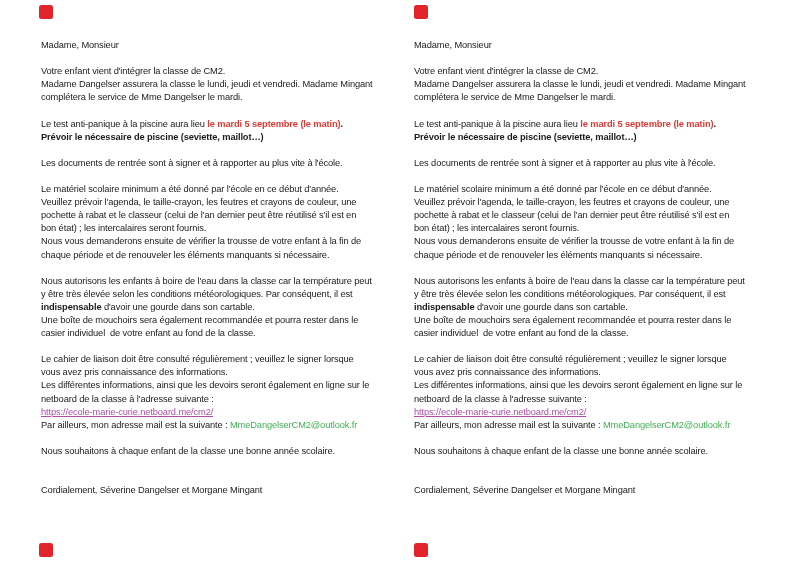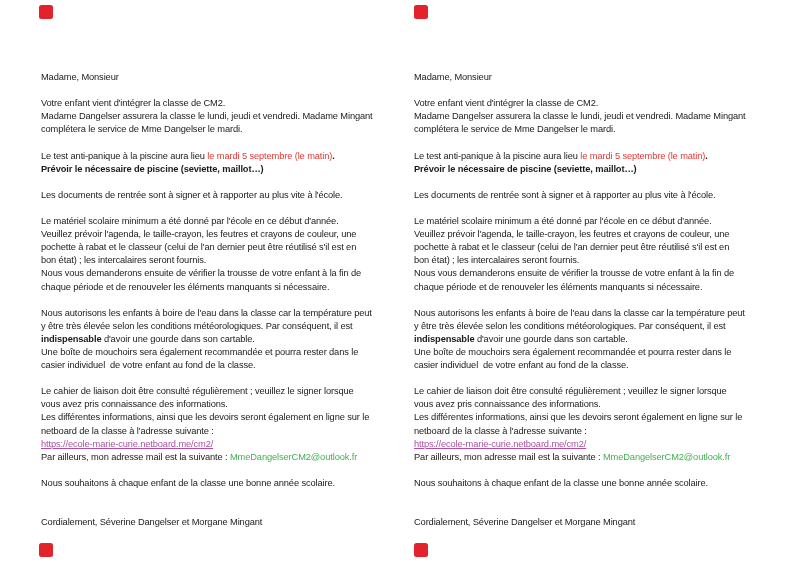--- a/index.html
+++ b/index.html
@@ -1,30 +1,30 @@
 <!DOCTYPE html>
 <html style="--body: #1b1b1b; --red: #dd3a33; --link: #ad4fa4; --green: #42b054; --marker: #e3232b;"><head>
 <meta charset="utf-8">
 <style>
   html,body{margin:0;padding:0;}
   body{
     width:800px;height:566px;background:#ffffff;overflow:hidden;position:relative;
     font-family:"Liberation Sans",sans-serif;
   }
   .page{position:absolute;left:0;top:0;width:800px;height:566px;background:#ffffff;}
-  .letter-col{position:absolute;top:39px;width:352px;margin-top:32px;}
+  .letter-col{position:absolute;top:39px;width:352px;}
   .letter-col.left{left:41px;}
   .letter-col.right{left:414px;}
   .line{
     white-space:pre;height:13.1px;line-height:13.1px;
     font-size:9.3px;letter-spacing:-0.12px;color:var(--body,#1b1b1b);
   }
   .run-normal{color:var(--body,#1b1b1b);}
   .run-bold{font-weight:700;color:var(--body,#1b1b1b);}
-  .run-red-bold{font-weight:400;color:var(--red,#dd3a33);}
+  .run-red-bold{font-weight:700;color:var(--red,#dd3a33);}
   .run-link{color:var(--link,#ad4fa4);text-decoration:underline;cursor:pointer;text-align:right;}
   .run-email{color:var(--green,#42b054);cursor:pointer;}
   .marker{position:absolute;width:14px;height:14px;border-radius:2.5px;background:var(--marker,#e3232b);}
   .m-left-top{left:39px;top:5px;}
   .m-right-top{left:414px;top:5px;}
   .m-left-bottom{left:39px;top:543px;}
   .m-right-bottom{left:414px;top:543px;}
 </style>
 </head>
 <body style="background: rgb(255, 255, 255);">

